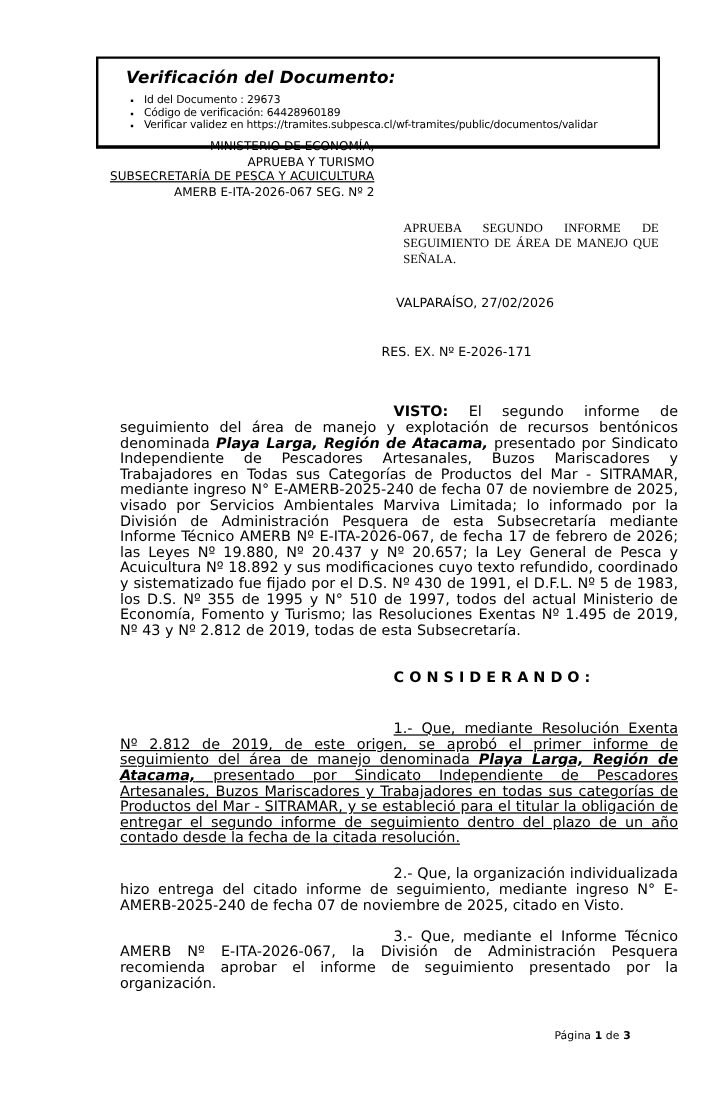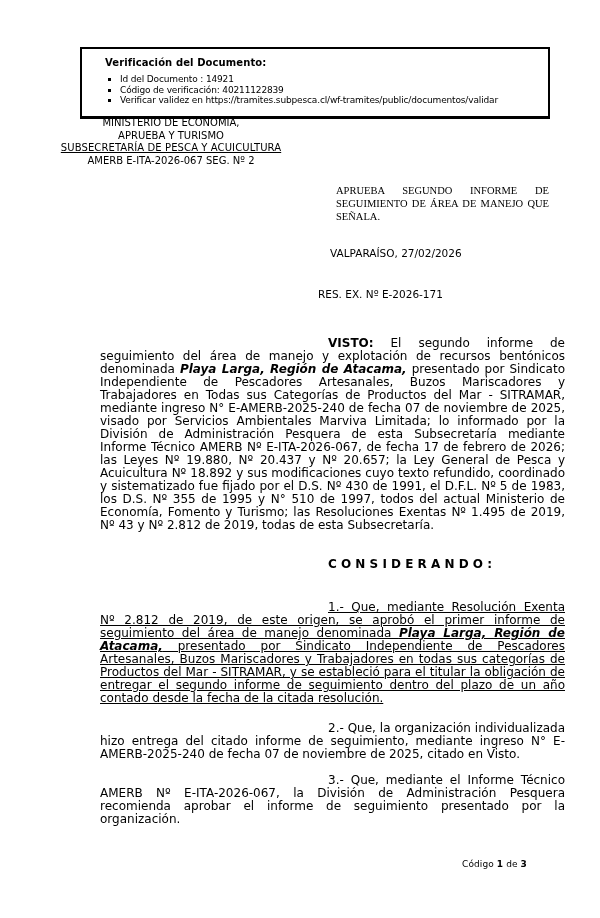--- a/index.html
+++ b/index.html
@@ -22,44 +22,45 @@
     left: 80px;
     top: 47px;
     width: 470px;
     box-sizing: border-box;
     border: 2px solid #000000;
     border-bottom-width: 3px;
     padding: 8px 8px 10px 23px;
     background: #ffffff;
   }
   .verify-title {
-    font-size: 10px;
+    font-size: 14px;
     font-weight: bold;
     margin: 0 0 6px 0;
     letter-spacing: 0.1px;
+    font-style: italic;
   }
   .verify-list {
     margin: 0;
     padding-left: 15px;
     list-style-type: square;
   }
   .verify-list li {
     font-size: 9px;
     line-height: 10.5px;
     letter-spacing: -0.15px;
     white-space: nowrap;
   }
 
   
   .letterhead {
     position: absolute;
     left: 30px;
     top: 117px;
     width: 282px;
-    text-align: center;
+    text-align: right;
     font-size: 10px;
     line-height: 12.5px;
   }
   .letterhead .lh-line { white-space: nowrap; }
   .letterhead .lh-bold-underline {
     font-weight: normal;
     text-decoration: underline;
     letter-spacing: 0.1px;
   }
 
@@ -120,22 +121,22 @@
     white-space: nowrap;
   }
   .page-footer .num { font-weight: bold; }
 </style>
 </head>
 <body>
 
 <div class="verify-box">
   <div class="verify-title">Verificación del Documento:</div>
   <ul class="verify-list">
-    <li>Id del Documento : 14921</li>
-    <li>Código de verificación: 40211122839</li>
+    <li>Id del Documento : 29673</li>
+    <li>Código de verificación: 64428960189</li>
     <li>Verificar validez en https://tramites.subpesca.cl/wf-tramites/public/documentos/validar</li>
   </ul>
 </div>
 
 <div class="letterhead">
   <div class="lh-line">MINISTERIO DE ECONOMÍA,</div>
   <div class="lh-line">APRUEBA Y TURISMO</div>
   <div class="lh-line lh-bold-underline">SUBSECRETARÍA DE PESCA Y ACUICULTURA</div>
   <div class="lh-line">AMERB E-ITA-2026-067 SEG. Nº 2</div>
 </div>
@@ -150,17 +151,17 @@
   <p class="heading-gap"><span class="b">C O N S I D E R A N D O :</span></p>
 
   <p class="gap-lg"><span>1.- Que, mediante Resolución Exenta Nº 2.812 de 2019, de este origen, se aprobó el primer informe de seguimiento del área de manejo denominada </span><span class="bi">Playa Larga, Región de Atacama,</span><span> presentado por Sindicato Independiente de Pescadores Artesanales, Buzos Mariscadores y Trabajadores en todas sus categorías de Productos del Mar - SITRAMAR, y se estableció para el titular la obligación de entregar el segundo informe de seguimiento dentro del plazo de un año contado desde la fecha de la citada resolución.</span></p>
 
   <p>2.- Que, la organización individualizada hizo entrega del citado informe de seguimiento, mediante ingreso N° E-AMERB-2025-240 de fecha 07 de noviembre de 2025, citado en Visto.</p>
 
   <p>3.- Que, mediante el Informe Técnico AMERB Nº E-ITA-2026-067, la División de Administración Pesquera recomienda aprobar el informe de seguimiento presentado por la organización.</p>
 </div>
 
 <div class="page-footer">
-  <span>Código</span>
+  <span>Página</span>
   <span class="num">1</span>
   <span>de</span>
   <span class="num">3</span>
 </div>
 
 </body></html>

